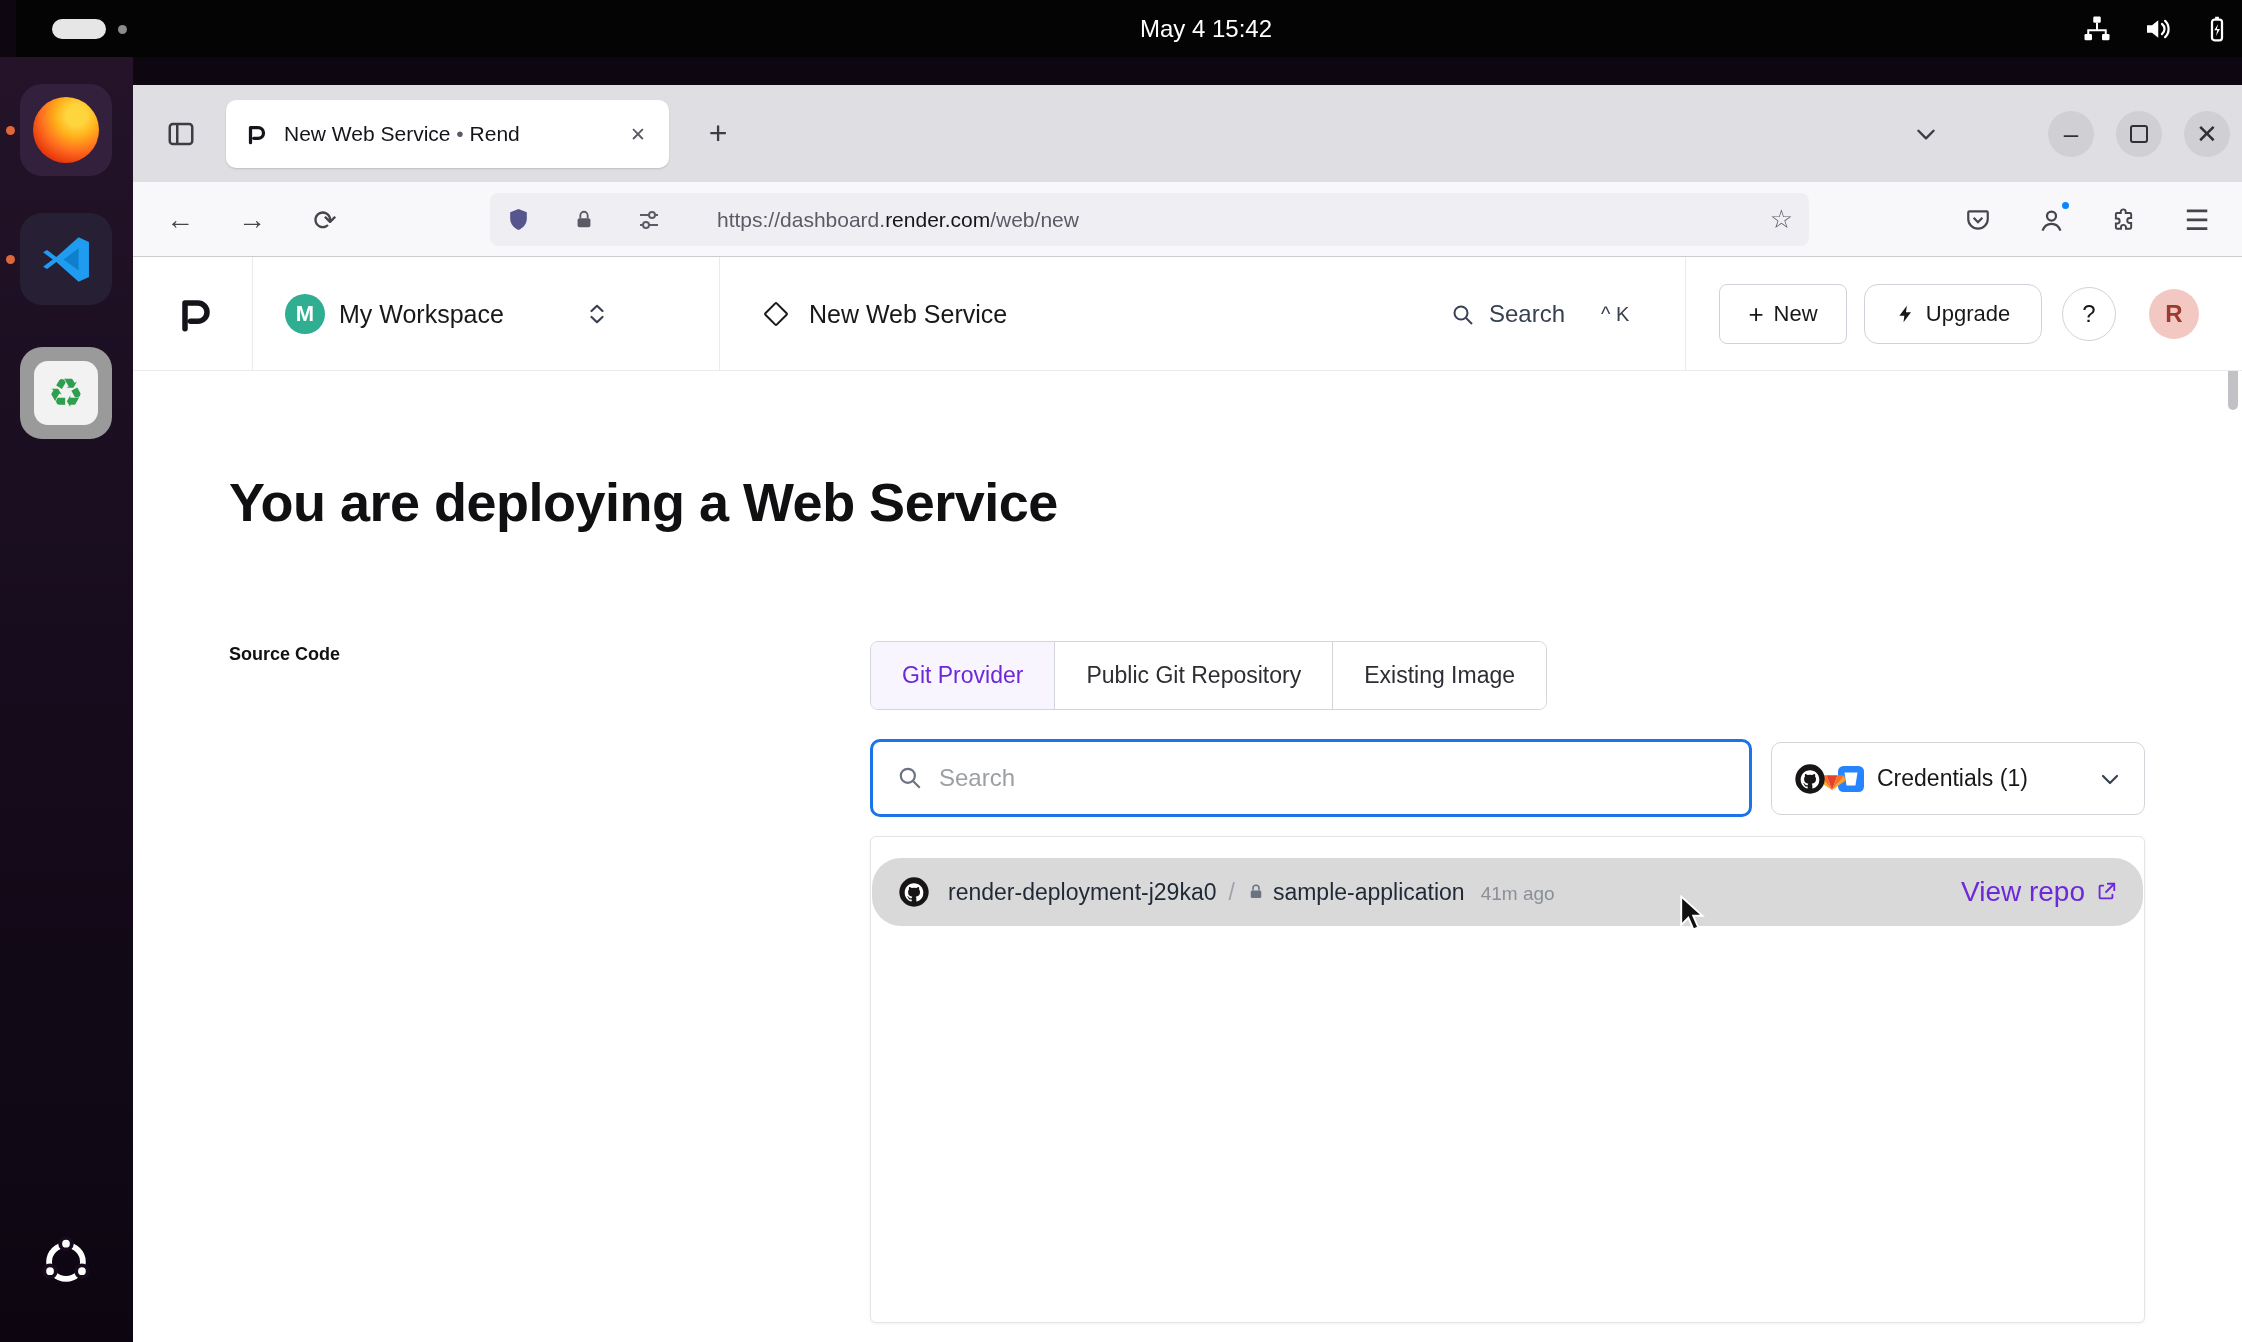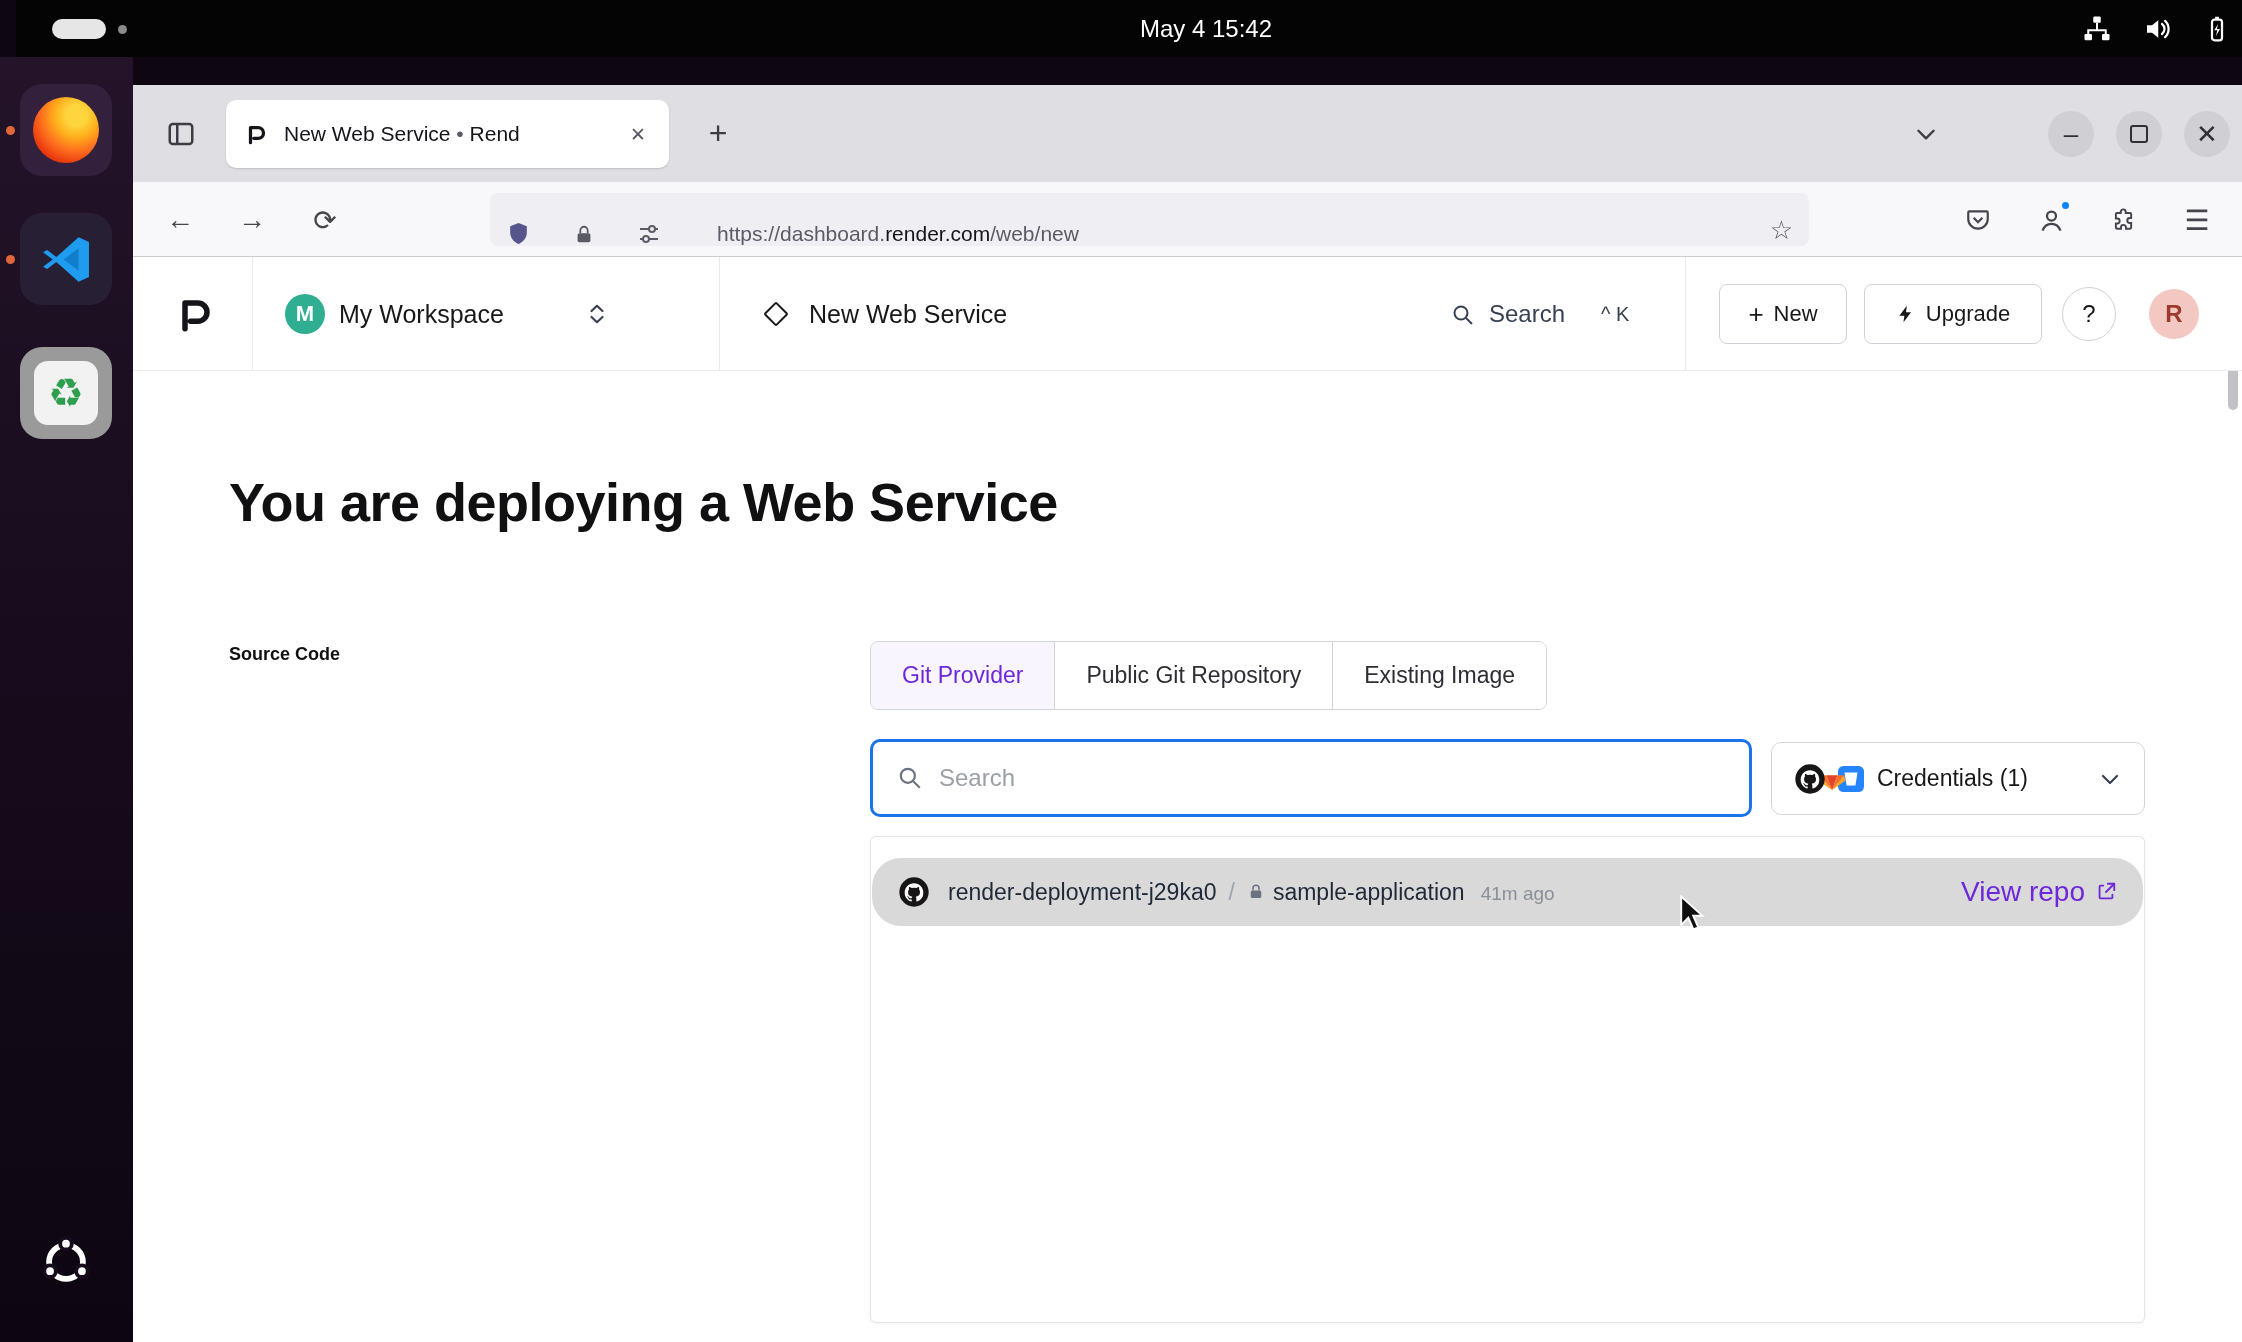--- a/index.html
+++ b/index.html
@@ -40,21 +40,21 @@
   .tab-title { font-size:21px; color:#15141a; white-space:nowrap; overflow:hidden; flex:1; margin-left:14px; }
   .tab-title .dim { color:#5b5b66; }
   .tab-close { width:34px; height:34px; border-radius:6px; font-size:19px; color:#5b5b66; display:flex; align-items:center; justify-content:center; }
   .newtab { left:562px; top:26px; width:46px; height:46px; font-size:32px; color:#3c3c44; text-align:center; line-height:44px; border-radius:8px; }
   .tablist-btn { left:1770px; top:26px; width:46px; height:46px; color:#3c3c44; display:flex; align-items:center; justify-content:center; border-radius:8px; }
   .winctl { top:26px; width:46px; height:46px; display:flex; align-items:center; justify-content:center; font-size:26px; color:#2f2f35; border-radius:50%; }
   .maxbox { width:18px; height:18px; border:2px solid #2f2f35; border-radius:3px; display:inline-block; }
 
   .navbar { left:0; top:97px; width:2109px; height:75px; background:#f8f8fa; border-bottom:1px solid #ccccd0; }
   .nav-ico { top:14px; width:48px; height:48px; display:flex; align-items:center; justify-content:center; font-size:28px; color:#45454d; border-radius:8px; }
-  .urlbar { left:357px; top:11px; width:1319px; height:53px; background:#efeff3; border-radius:8px; display:flex; align-items:flex-end; padding:0 16px;gap:28px; }
+  .urlbar { left:357px; top:11px; width:1319px; height:53px; background:#efeff3; border-radius:8px; display:flex; align-items:center; padding:0 16px;gap:28px; }
   .url-ico { color:#56568c; margin-right:14px; }
   .url-ico2 { color:#5b5b66; margin-right:14px; }
   .url-text { font-size:21px; color:#5b5b66; margin-left:14px; white-space:nowrap; flex:1; }
   .url-text .domain { color:#15141a; }
   .star { font-size:26px; color:#5b5b66; }
   .acct-dot { position:absolute; right:4px; top:4px; width:11px; height:11px; border-radius:50%; background:#0a84ff; border:2px solid #f8f8fa; }
 
   
   .content { left:0; top:172px; width:2109px; height:1113px; background:#fff; overflow:hidden; }
   .scroll-thumb { left:2095px; top:8px; width:10px; height:145px; background:#c2c2c6; border-radius:5px; }
@@ -266,21 +266,21 @@
         </svg>
       <div class="a hdr-search-label">Search</div>
       <div class="a hdr-shortcut">^ K</div>
 
       <div class="a vdiv" style="left:1552px;"></div>
 
       <div class="a btn" style="left:1586px; top:27px; width:128px; height:60px;">
         <span style="font-size:26px;">+</span>
         <span>New</span>
       </div>
-      <div class="a btn" style="left:1731px; top:27px; width:178px; height:60px;">
+      <div class="a btn" style="left:1731px; top:27px; width:178px; height:60px;border-radius:14px;">
         <svg viewBox="0 0 24 24" width="20" height="20" fill="currentColor">
             <path d="M13 2 4 14h6l-1 8 9-12h-6z"></path>
           </svg>
         <span>Upgrade</span>
       </div>
       <div class="a help-btn">?</div>
       <div class="a r-avatar">R</div>
     </div>
 
     <h1 class="a h1">You are deploying a Web Service</h1>

